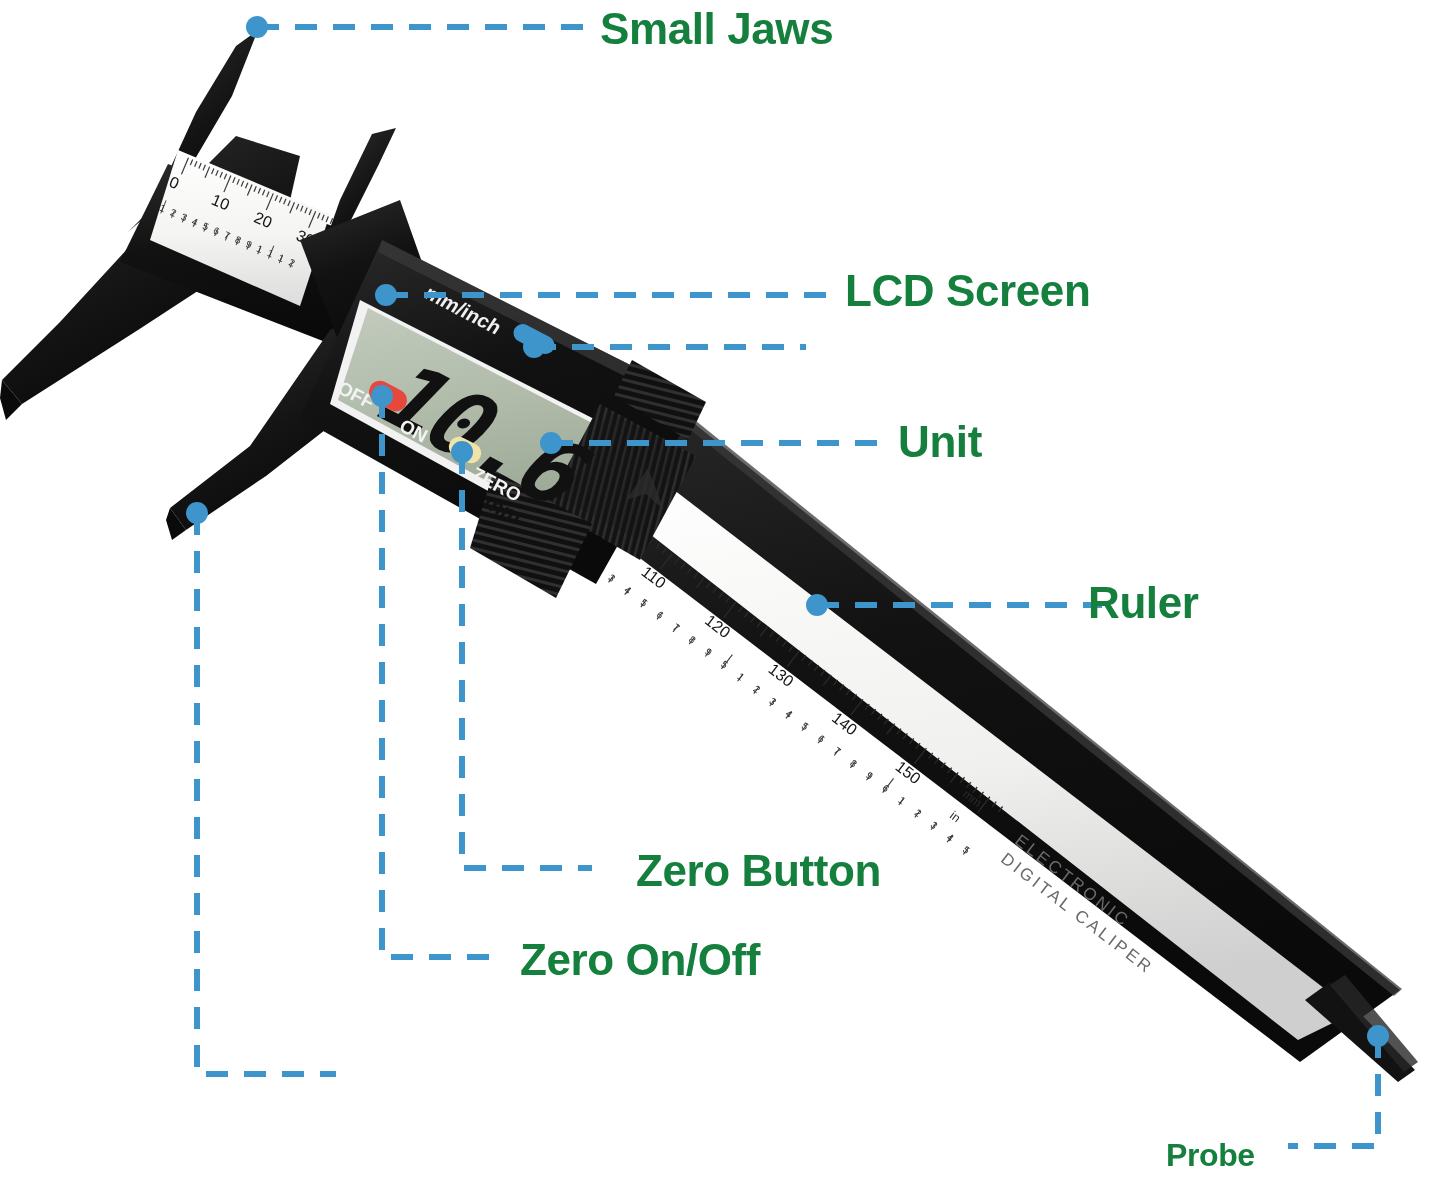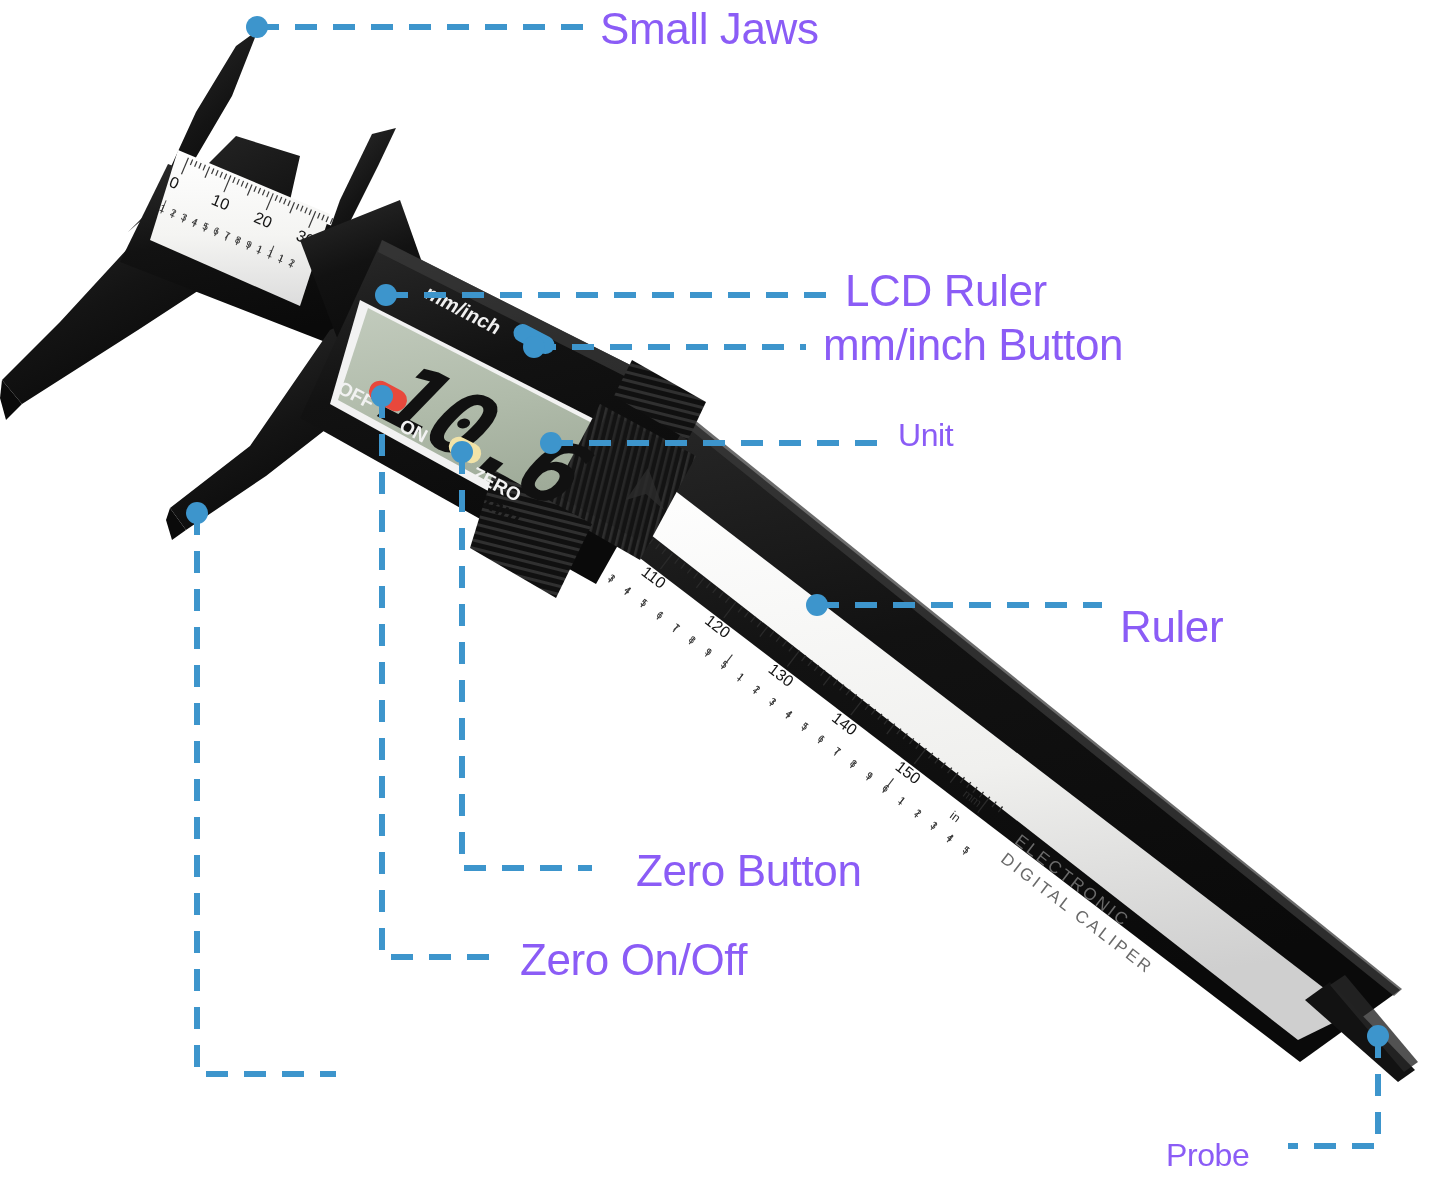--- a/index.html
+++ b/index.html
@@ -1,19 +1,19 @@
 <!DOCTYPE html>
 <html><head>
 <meta charset="utf-8">
 <style>
   html,body{margin:0;padding:0;background:#ffffff;}
   body{width:1445px;height:1182px;overflow:hidden;position:relative;
        font-family:"Liberation Sans","DejaVu Sans",sans-serif;}
   #stage{position:absolute;inset:0;width:1445px;height:1182px;background:#fff;}
-  .label{position:absolute;color:#8b5cf6;font-weight:400;white-space:nowrap;
+  .label{position:absolute;color:#15803d;font-weight:700;white-space:nowrap;
          font-family:"Liberation Sans","DejaVu Sans",sans-serif;letter-spacing:-0.4px;}
   svg.layer{position:absolute;left:0;top:0;width:1445px;height:1182px;}
 </style>
 </head>
 <body>
 
 <div id="stage">
 
   <svg class="layer" viewBox="0 0 1445 1182">
     <defs>
@@ -370,21 +370,20 @@
       <circle cx="551" cy="443" r="11"></circle>
       <circle cx="817" cy="605" r="11"></circle>
       <circle cx="462" cy="452" r="11"></circle>
       <circle cx="382" cy="396" r="11"></circle>
       <circle cx="197" cy="513" r="11"></circle>
       <circle cx="1378" cy="1036" r="11"></circle>
     </g>
   </svg>
 
   <div class="label" style="left:600px;top:4px;font-size:44px;">Small Jaws</div>
-  <div class="label" style="left:845px;top:266px;font-size:44px;">LCD Ruler</div>
-  <div class="label" style="left:823px;top:320px;font-size:44px;">mm/inch Button</div>
-  <div class="label" style="left:898px;top:417px;font-size:32px;">Unit</div>
-  <div class="label" style="left:1120px;top:578px;font-size:44px;margin-top:24px;">Ruler</div>
+  <div class="label" style="left:845px;top:266px;font-size:44px;">LCD Screen</div>
+  <div class="label" style="left:898px;top:417px;font-size:44px;">Unit</div>
+  <div class="label" style="left:1088px;top:578px;font-size:44px;">Ruler</div>
   <div class="label" style="left:608px;top:846px;font-size:44px;margin-left:28px;">Zero Button</div>
   <div class="label" style="left:520px;top:935px;font-size:44px;">Zero On/Off</div>
   <div class="label" style="left:1166px;top:1124px;font-size:32px;margin-top:13px;">Probe</div>
 
 </div>
 
 </body></html>

